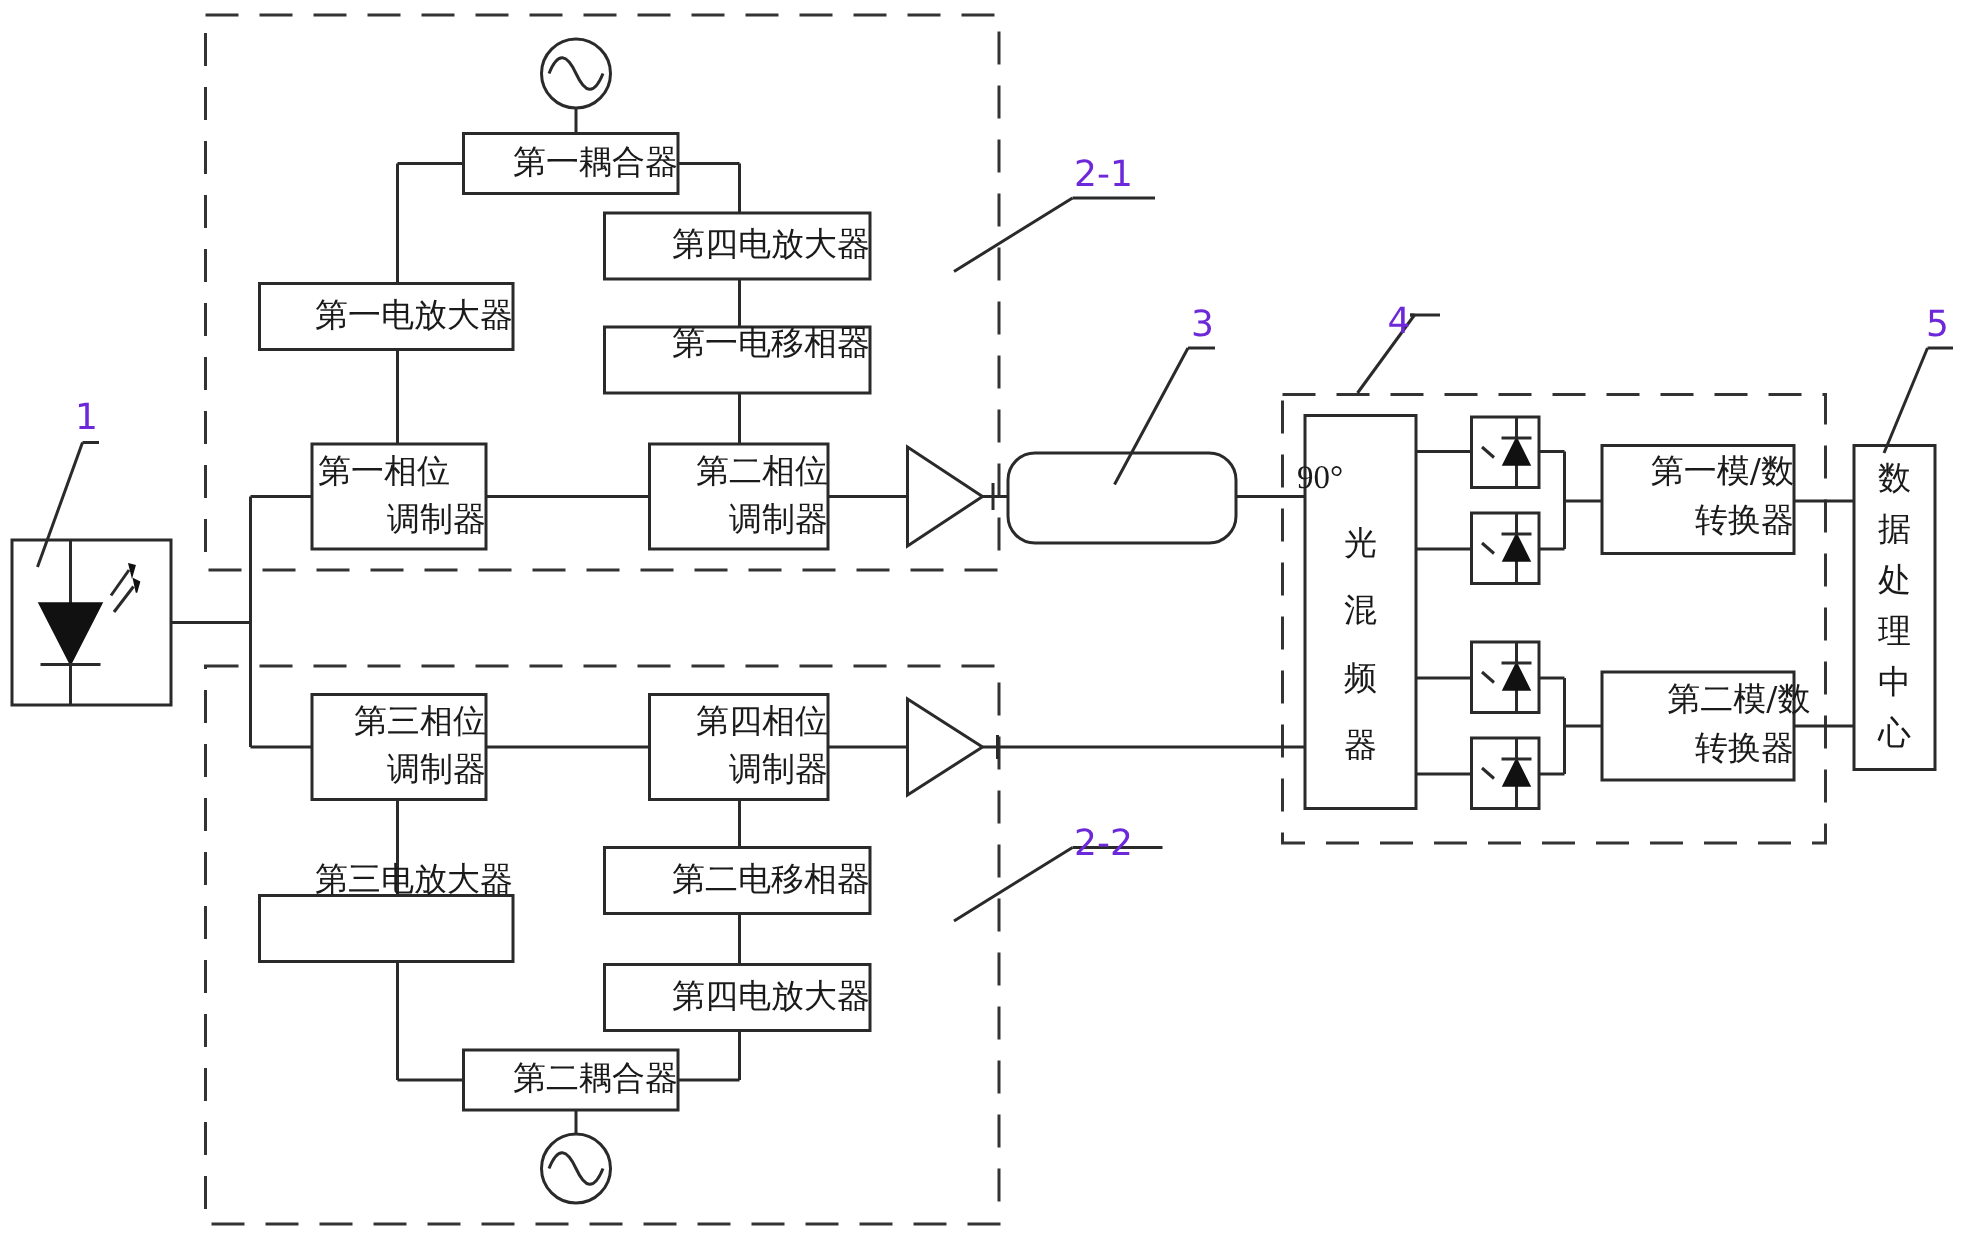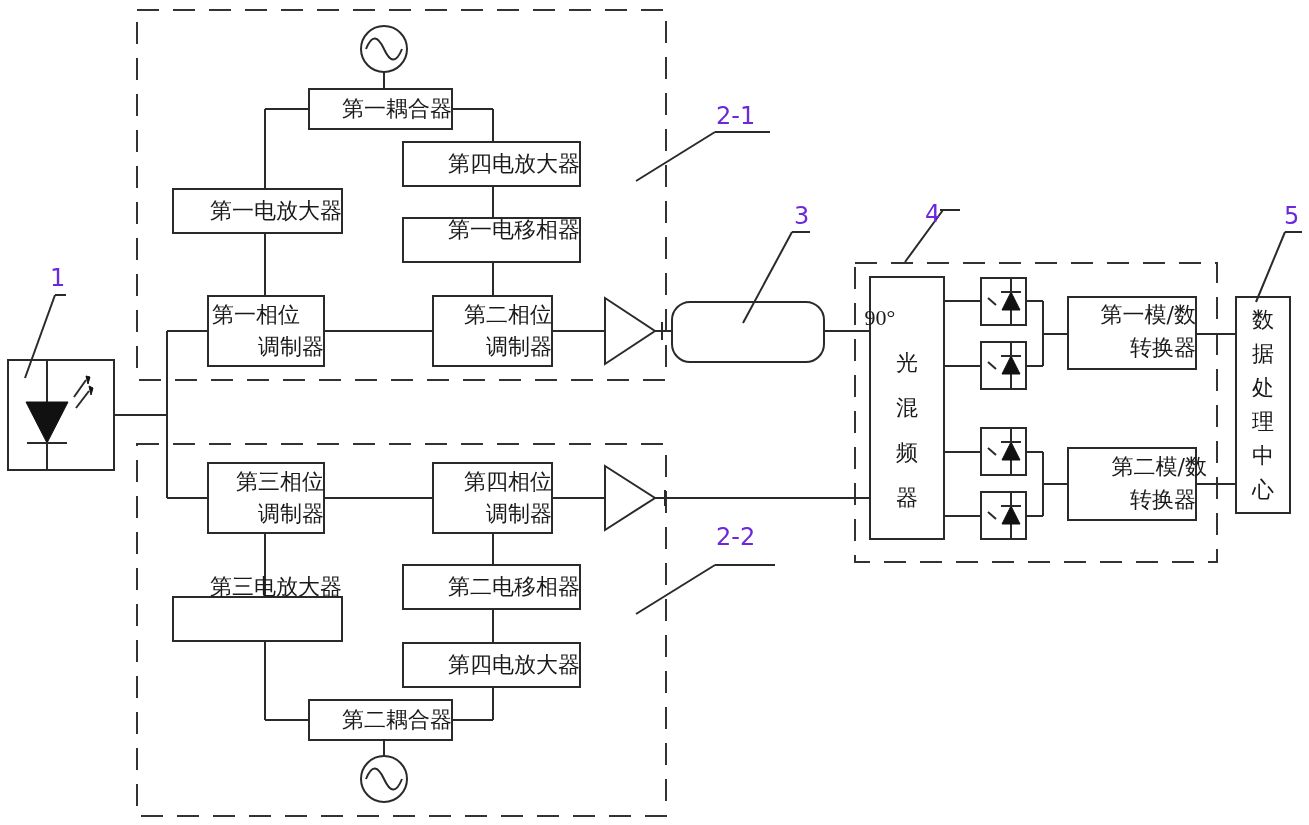--- a/index.html
+++ b/index.html
@@ -154,21 +154,21 @@
   <line class="ln" x1="1196" y1="334" x2="1236" y2="334"></line>
   <line class="ln" x1="1196" y1="484" x2="1236" y2="484"></line>
 
   <rect class="box" x="1236" y="297" width="54" height="216"></rect>
   <line class="ln" x1="1256" y1="302" x2="1285" y2="232"></line>
   <line class="ln" x1="1285" y1="232" x2="1302" y2="232"></line>
 </svg>
 
 <div class="tag" style="left:50px;top:262px;">1</div>
 <div class="tag" style="left:716px;top:100px;">2-1</div>
-<div class="tag" style="left:716px;top:521px;">2-2</div>
+<div class="tag" style="left:716px;top:546px;">2-2</div>
 <div class="tag" style="left:794px;top:200px;">3</div>
 <div class="tag" style="left:925px;top:198px;">4</div>
 <div class="tag" style="left:1284px;top:200px;">5</div>
 
 <div class="lbl" style="left:309px;top:94px;width:143px;">第一耦合器</div>
 <div class="lbl" style="left:403px;top:149px;width:177px;">第四电放大器</div>
 <div class="lbl" style="left:403px;top:215px;width:177px;">第一电移相器</div>
 <div class="lbl" style="left:173px;top:196px;width:169px;">第一电放大器</div>
 <div class="lbl" style="left:208px;top:300px;width:92px;">第一相位</div>
 <div class="lbl" style="left:208px;top:332px;width:116px;">调制器</div>

